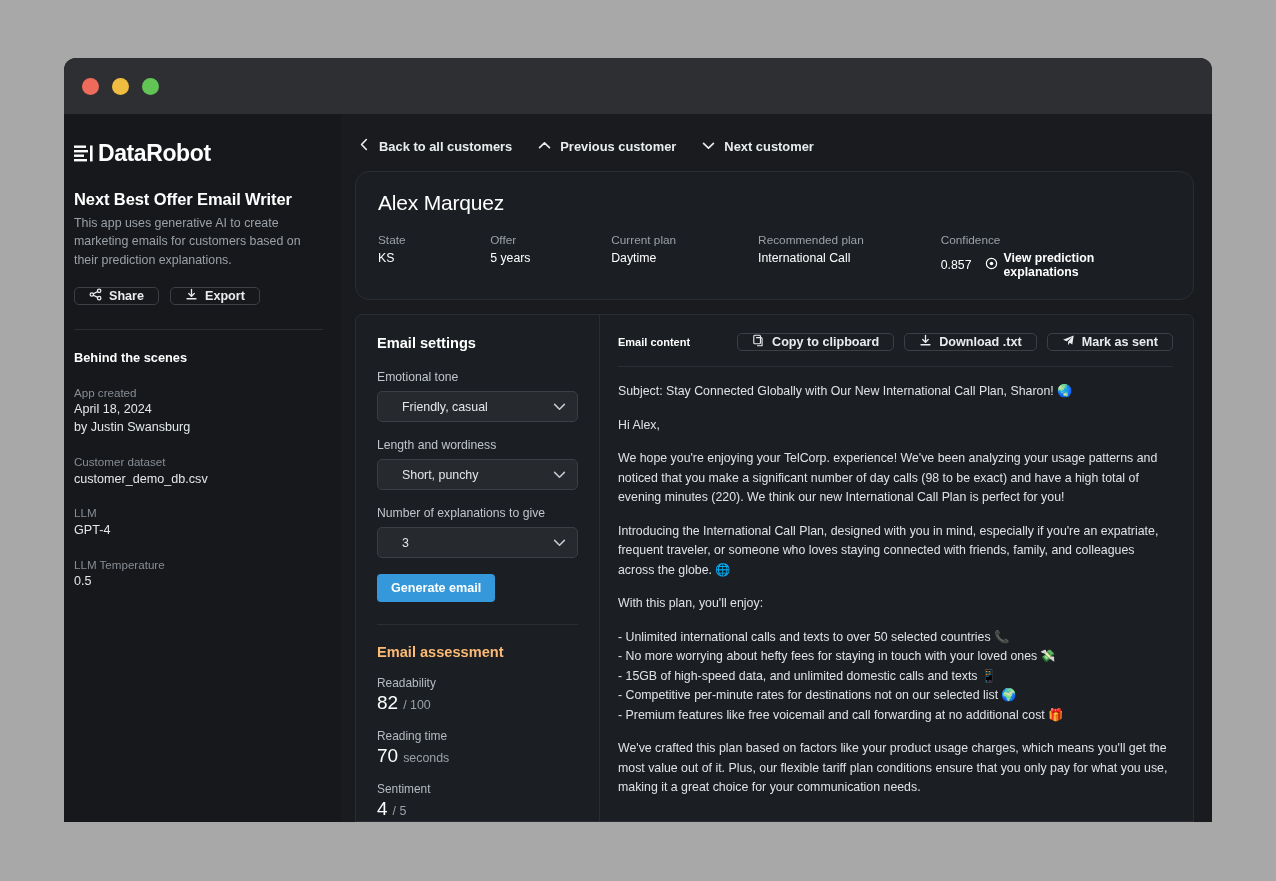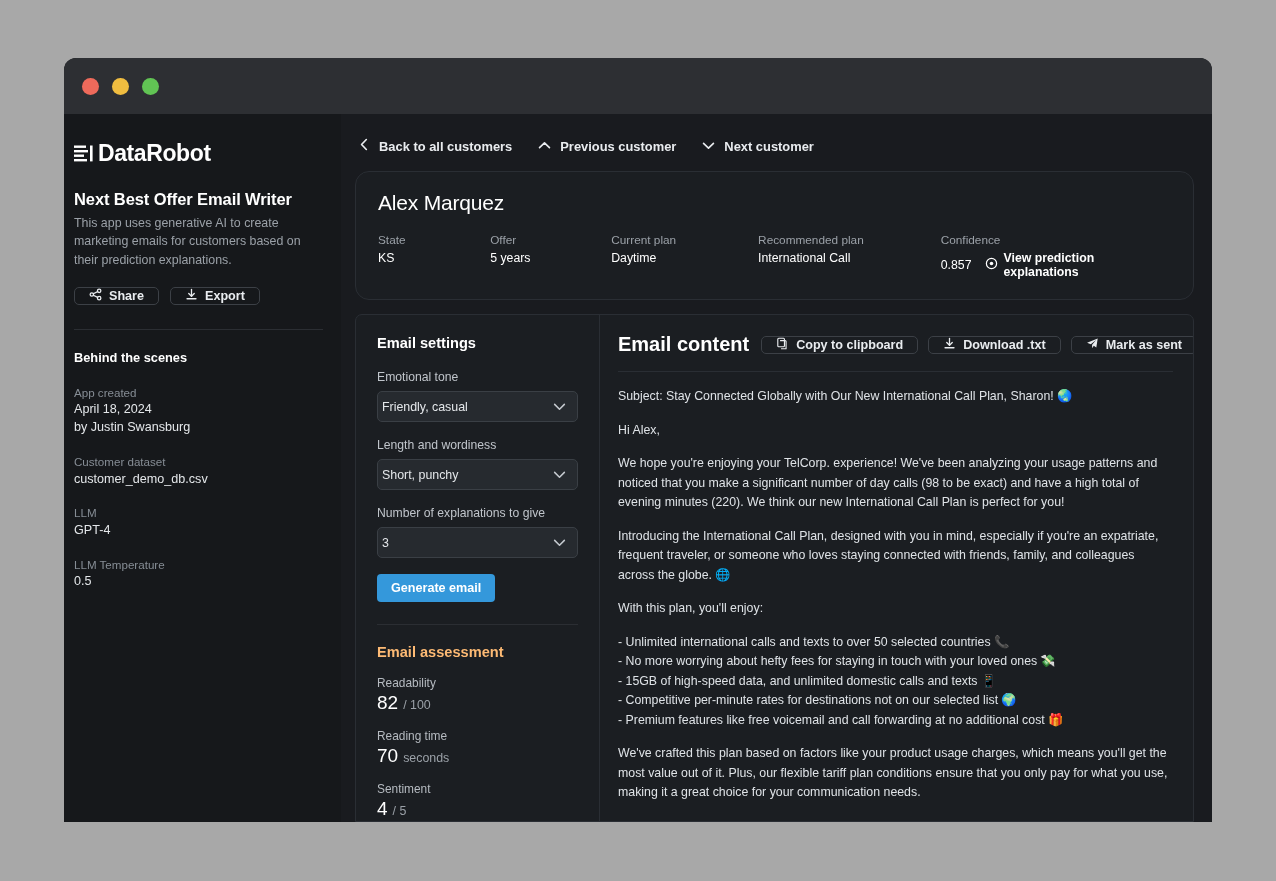--- a/index.html
+++ b/index.html
@@ -171,21 +171,21 @@
   .pane-title { color: #ffffff; font-size: 14.6px; font-weight: 700; margin-bottom: 19px; }
   .field-label { color: #c0c5cb; font-size: 12.2px; margin-bottom: 7px; }
   .select {
     position: relative;
     height: 31px;
     background: #262a2f;
     border: 1px solid #3a3f45;
     border-radius: 5px;
     display: flex;
     align-items: center;
-    padding: 0 4px;
+    padding: 0 24px;
     color: #e4e7ea;
     font-size: 12.4px;
     cursor: pointer;
     margin-bottom: 16px;
   }
   .select .chev { position: absolute; right: 11px; top: 50%; transform: translateY(-50%); }
   .primary-btn {
     background: #3498db;
     border: none;
     border-radius: 4px;
@@ -214,21 +214,21 @@
   }
   .content-head {
     display: flex;
     align-items: center;
     justify-content: space-between;
     padding-bottom: 15px;
     border-bottom: 1px solid #2a2e34;
     margin-bottom: 15px;
     gap: 12px;
   }
-  .content-title { color: #ffffff; font-size: 20px; font-weight: 700; white-space: nowrap; }
+  .content-title { color: #ffffff; font-size: 11px; font-weight: 700; white-space: nowrap; }
   .content-actions { display: flex; gap: 10px; }
   .email-body { overflow: hidden; padding-right: 4px; }
   .email-body p {
     color: #dfe3e7;
     font-size: 12.35px;
     line-height: 1.58;
     margin-bottom: 14px;
   }
   .email-body .bullets { margin-bottom: 14px; }
   .email-body .bullets div {

